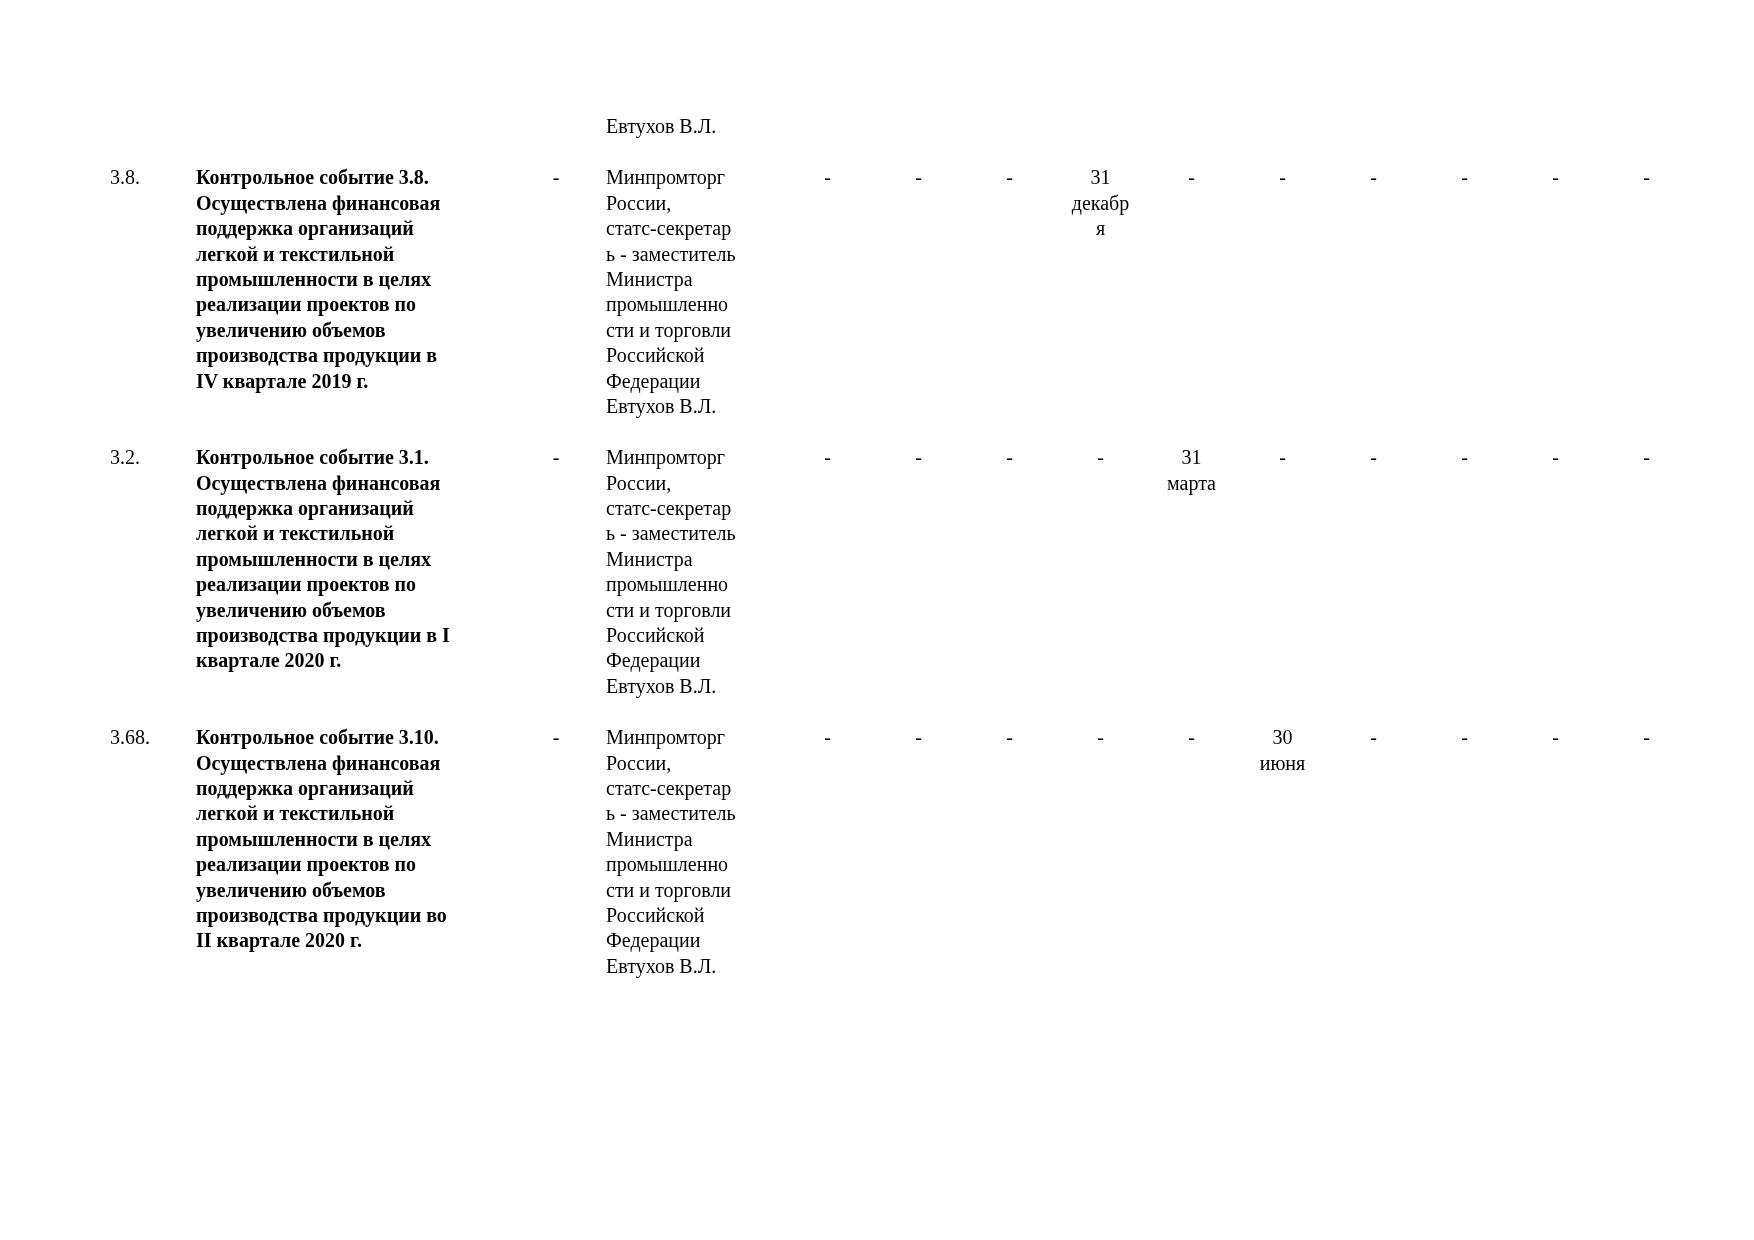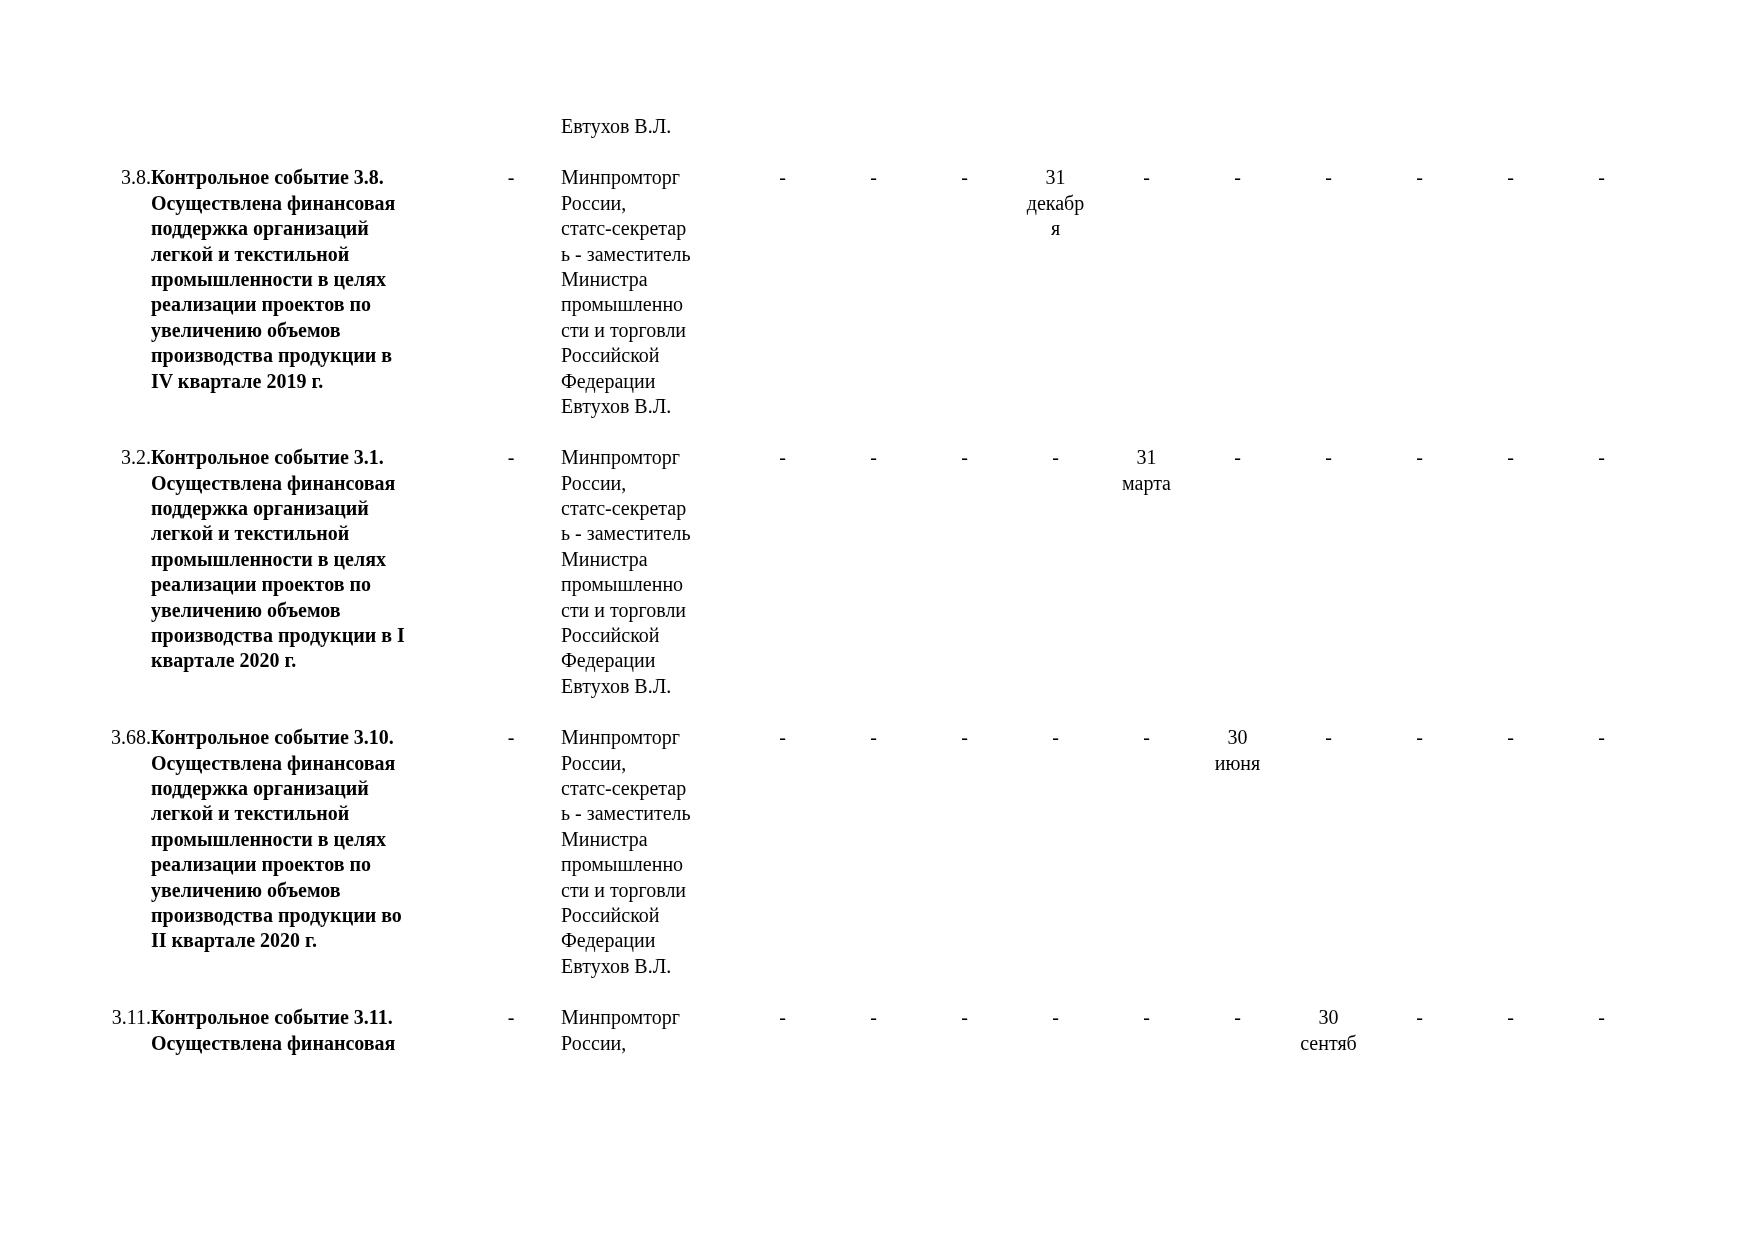--- a/index.html
+++ b/index.html
@@ -12,33 +12,33 @@
     background: #ffffff;
     color: #000000;
     font-family: "Liberation Serif", "DejaVu Serif", serif;
     font-size: 20px;
     overflow: hidden;
   }
   .page {
     box-sizing: border-box;
     width: 1754px;
     height: 1240px;
-    padding: 114px 20px 0 65px;
+    padding: 114px 20px 0 110px;
   }
   table.doc-table {
     border-collapse: collapse;
     table-layout: fixed;
   }
   .doc-table td {
     vertical-align: top;
     white-space: pre-line;
     line-height: 1.27;
     padding: 0 0 26px 0;
   }
-  .col-num  { width: 86px;  text-align: right; }
+  .col-num  { width: 86px;  text-align: left; }
   .col-desc { width: 310px; text-align: left; font-weight: bold; }
   .col-dash { width: 100px; text-align: center; }
   .col-resp { width: 176px; text-align: left; }
   .col-date { width: 91px;  text-align: center; }
 </style>
 </head>
 <body>
 
 <div class="page">
   <table class="doc-table">
@@ -155,34 +155,15 @@
           <td class="col-date">-</td>
           <td class="col-date">-</td>
           <td class="col-date">-</td>
           <td class="col-date">30
 июня</td>
           <td class="col-date">-</td>
           <td class="col-date">-</td>
           <td class="col-date">-</td>
           <td class="col-date">-</td>
         </tr>
-        <tr>
-          <td class="col-num">3.11.</td>
-          <td class="col-desc">Контрольное событие 3.11.
-Осуществлена финансовая</td>
-          <td class="col-dash">-</td>
-          <td class="col-resp">Минпромторг
-России,</td>
-          <td class="col-date">-</td>
-          <td class="col-date">-</td>
-          <td class="col-date">-</td>
-          <td class="col-date">-</td>
-          <td class="col-date">-</td>
-          <td class="col-date">-</td>
-          <td class="col-date">30
-сентяб</td>
-          <td class="col-date">-</td>
-          <td class="col-date">-</td>
-          <td class="col-date">-</td>
-        </tr>
       </tbody>
   </table>
 </div>
 
 </body></html>

